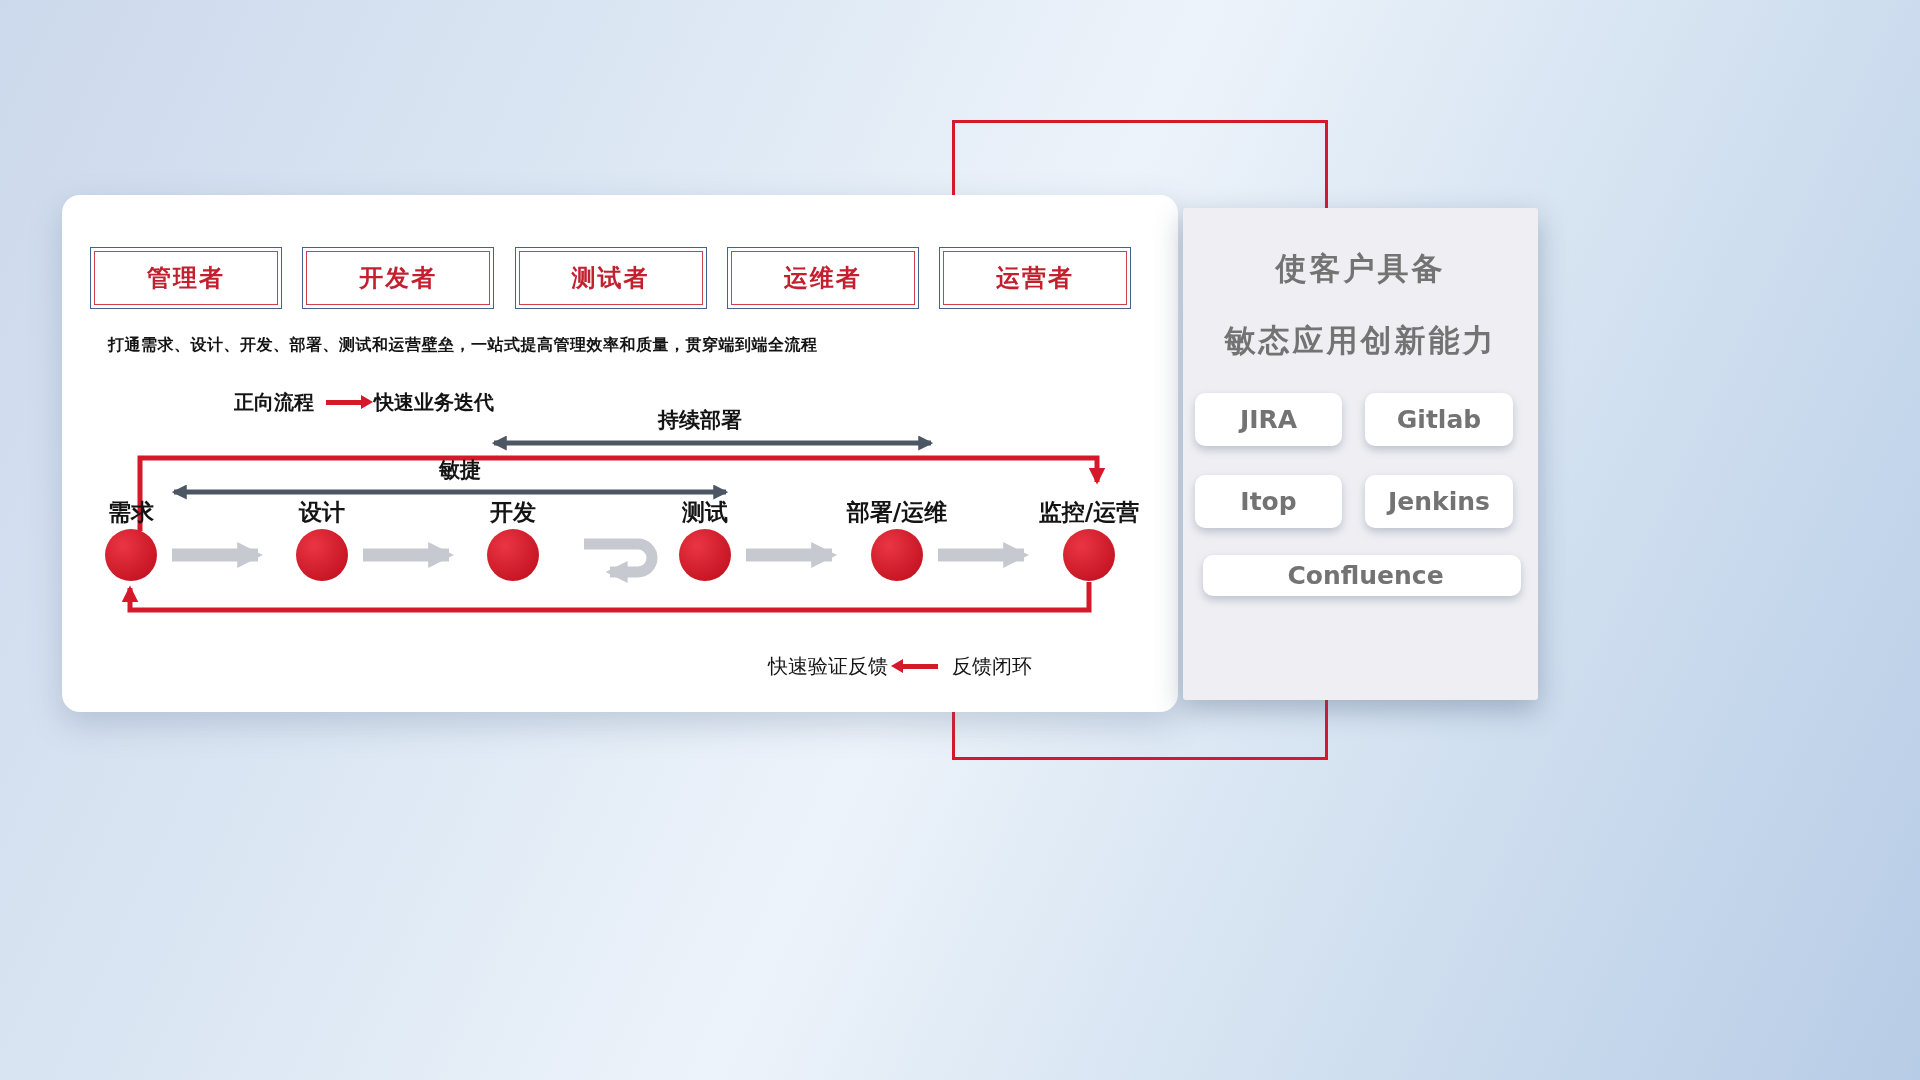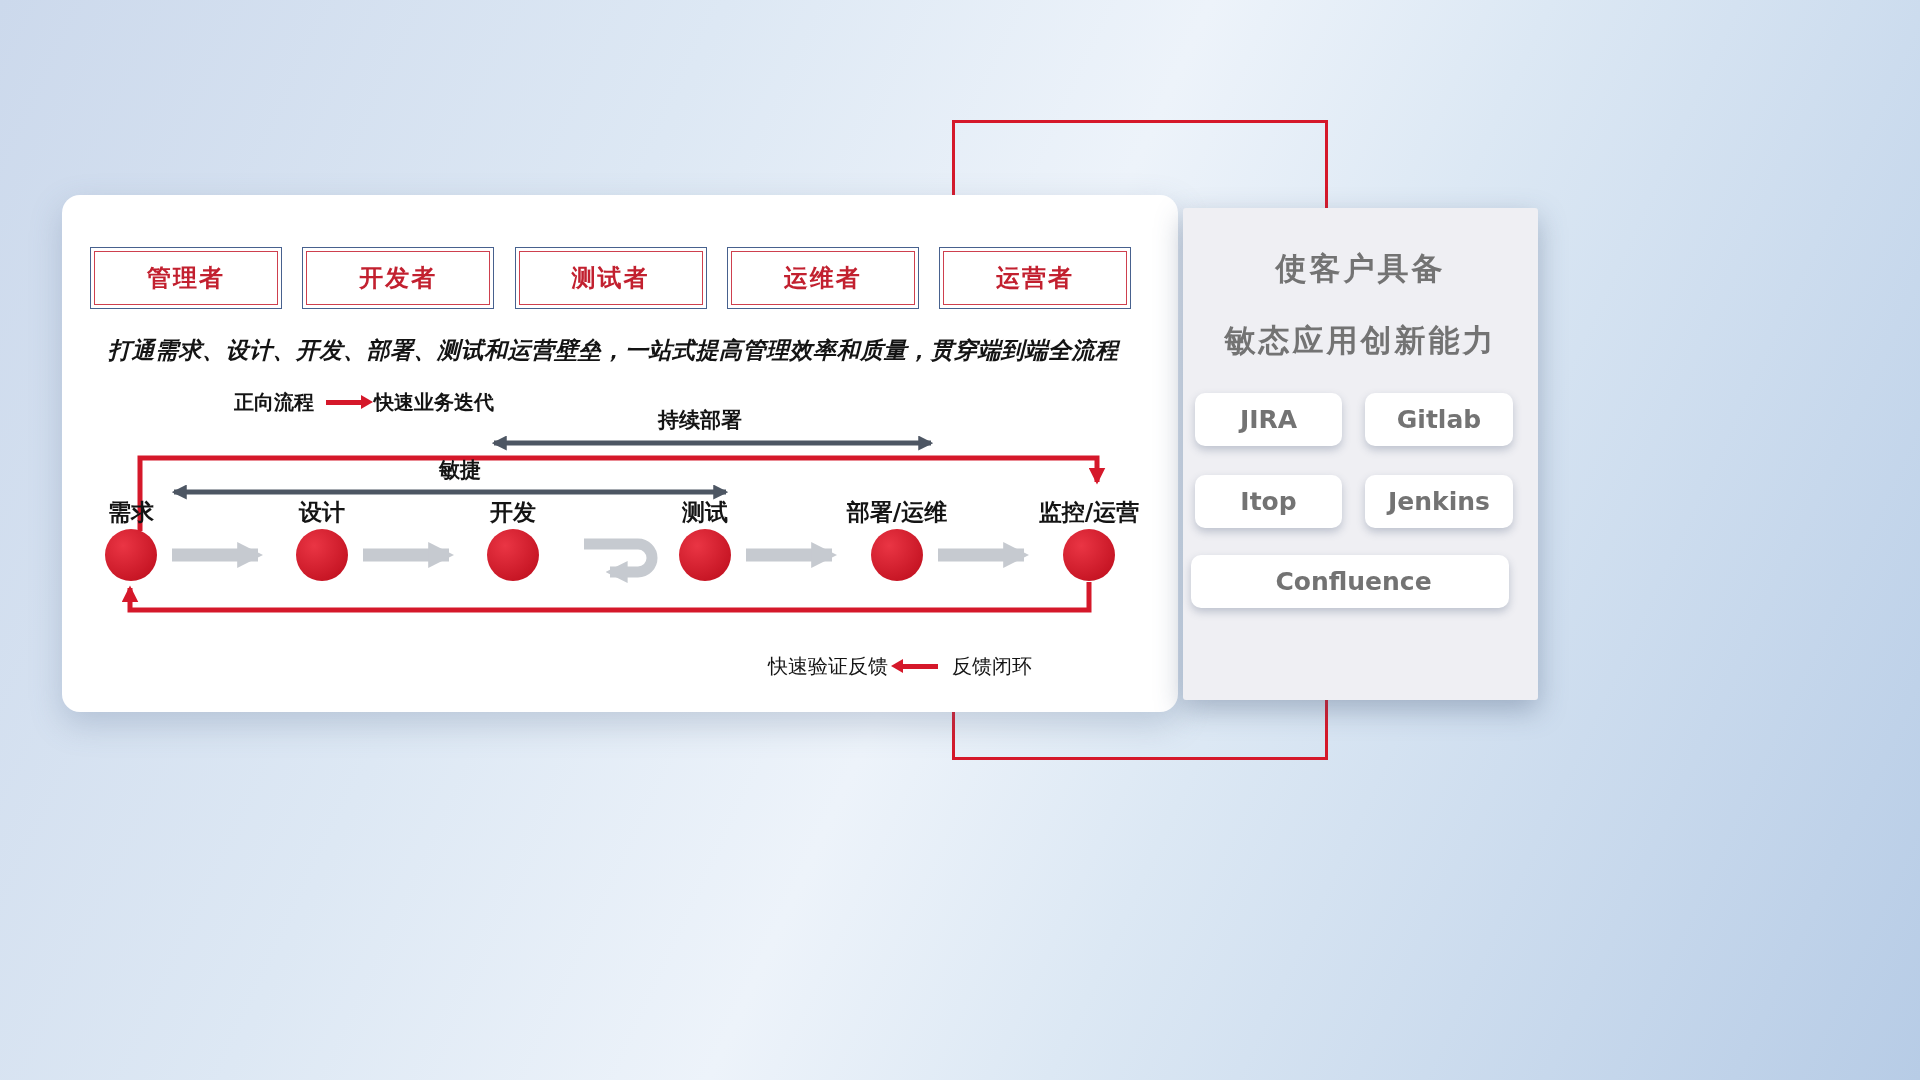--- a/index.html
+++ b/index.html
@@ -34,21 +34,21 @@
     display:flex; align-items:center; justify-content:center;text-align:center;
   }
   .role-box::before {
     content:""; position:absolute; inset:3px;
     border:1px solid rgba(197,31,47,.85); pointer-events:none;
   }
   .role-box span { color:#c2202f; font-size:24px; font-weight:700; letter-spacing:2px; }
 
   .card-desc {
     position:absolute; left:46px; top:140px; width:1030px;
-    font-size:23px; font-weight:700; color:#141414; letter-spacing:.5px;font-style:italic;
+    font-size:16px; font-weight:700; color:#141414; letter-spacing:.5px;
   }
 
   .legend-forward {
     position:absolute; left:172px; top:194px;
     display:flex; align-items:center; gap:12px;
     font-size:20px; font-weight:700; color:#141414;
   }
   .legend-feedback {
     position:absolute; left:706px; top:458px;
     display:flex; align-items:center; gap:14px;
@@ -84,21 +84,21 @@
   .tool-box {
     position:absolute; background:#ffffff; border-radius:10px;
     box-shadow:0 4px 9px rgba(60,80,110,.28);
     display:flex; align-items:center; justify-content:center;
     color:#737373; font-size:25px; font-weight:700;
   }
   .tool-jira       { left:12px;  top:185px; width:147px; height:53px; }
   .tool-gitlab     { left:182px; top:185px; width:148px; height:53px; }
   .tool-itop       { left:12px;  top:267px; width:147px; height:53px; }
   .tool-jenkins    { left:182px; top:267px; width:148px; height:53px; }
-  .tool-confluence { left:8px;  top:347px; width:318px; height:53px;padding-left:7px; }
+  .tool-confluence { left:20px;  top:347px; width:318px; height:41px;padding-left:7px; }
 </style>
 </head>
 <body>
 
 <div class="red-frame"></div>
 
 <div class="card">
 
   <div class="roles-row">
     <div class="role-box">

